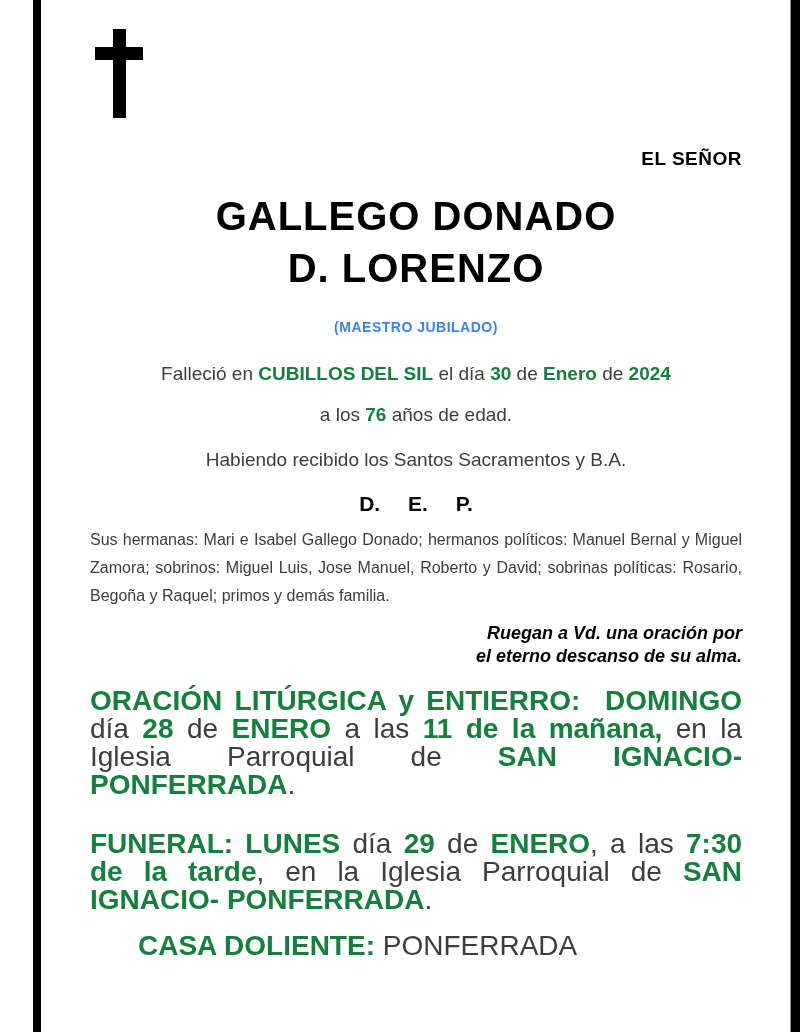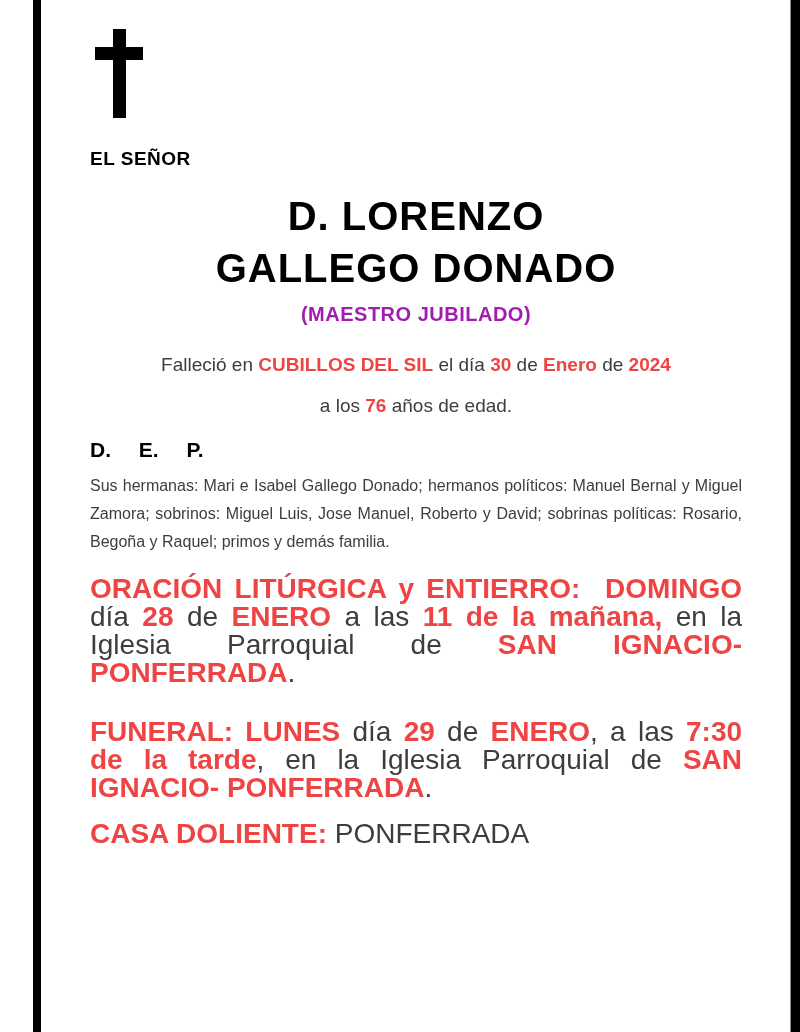--- a/index.html
+++ b/index.html
@@ -25,76 +25,81 @@
     background: #000;
     border-left: 1px solid #8a8a8a;
   }
   .cross { position: absolute; left: 95px; top: 29px; width: 48px; height: 89px; }
   .cross-v { position: absolute; left: 18px; top: 0; width: 13px; height: 89px; background: #000; }
   .cross-h { position: absolute; left: 0; top: 18px; width: 48px; height: 13px; background: #000; }
 
   .content { position: absolute; left: 90px; top: 0; width: 652px; }
 
   .honorific {
-    margin-top: 148px; text-align: left;
+    margin-top: 148px; text-align: right;
     font-size: 19px; font-weight: bold; color: #000; letter-spacing: 0.5px;
   }
   .name {
     margin-top: 20px; text-align: center;
     font-size: 40px; line-height: 52px; font-weight: bold; color: #000; letter-spacing: 1px;
   }
   .subtitle {
-    margin-top: 9px; text-align: center;
-    font-size: 20px; font-weight: bold; color: #a21caf; letter-spacing: 0.5px;
+    margin-top: 25px; text-align: center;
+    font-size: 14px; font-weight: bold; color: #3b82f6; letter-spacing: 0.5px;
   }
   .death-line { margin-top: 28px; text-align: center; font-size: 19px; }
   .age-line   { margin-top: 19px; text-align: center; font-size: 19px; }
   .sacraments { margin-top: 23px; text-align: center; font-size: 19px; }
   .dep {
-    margin-top: 21px; text-align: left;
+    margin-top: 21px; text-align: center;
     font-size: 21px; font-weight: bold; color: #000; word-spacing: 22px;
   }
   .family { margin: 10px 0 0 0; font-size: 16px; line-height: 28px; text-align: justify; }
   .prayer {
     margin-top: 12px; text-align: right;
     font-size: 18px; line-height: 23px; font-weight: bold; font-style: italic; color: #000;
   }
   .event { margin: 0; font-size: 28px; line-height: 28px; text-align: justify; }
   .event.gap-oracion { margin-top: 19px; }
   .event.gap-funeral { margin-top: 31px; }
   .event.gap-capilla { margin-top: 14px; }
-  .event.gap-casa    { margin-top: 18px; }
-  .event b, .rich-b { font-weight: bold; color: #ef4444; }
+  .event.gap-casa    { margin-top: 18px; margin-left: 48px; }
+  .event b, .rich-b { font-weight: bold; color: #15803d; }
 </style>
 </head>
 <body>
 
 <div>
   <div class="border-left"></div>
   <div class="border-right"></div>
 
   <div class="cross">
     <div class="cross-v"></div>
     <div class="cross-h"></div>
   </div>
 
   <div class="content">
     <div class="honorific">EL SEÑOR</div>
 
     <div class="name">
+      <div>GALLEGO DONADO</div>
       <div>D. LORENZO</div>
-      <div>GALLEGO DONADO</div>
     </div>
 
     <div class="subtitle">(MAESTRO JUBILADO)</div>
 
     <div class="death-line"><span>Falleció en </span><span class="rich-b">CUBILLOS DEL SIL</span><span> el día </span><span class="rich-b">30</span><span> de </span><span class="rich-b">Enero</span><span> de </span><span class="rich-b">2024</span></div>
     <div class="age-line"><span>a los </span><span class="rich-b">76</span><span> años de edad.</span></div>
+    <div class="sacraments">Habiendo recibido los Santos Sacramentos y B.A.</div>
     <div class="dep">D. E. P.</div>
 
     <p class="family">Sus hermanas: Mari e Isabel Gallego Donado; hermanos políticos: Manuel Bernal y Miguel Zamora; sobrinos: Miguel Luis, Jose Manuel, Roberto y David; sobrinas políticas: Rosario, Begoña y Raquel; primos y demás familia.</p>
 
+    <div class="prayer">
+      <div>Ruegan a Vd. una oración por</div>
+      <div>el eterno descanso de su alma.</div>
+    </div>
 
     <p class="event gap-oracion"><span class="rich-b">ORACIÓN LITÚRGICA y ENTIERRO:&nbsp; DOMINGO</span><span> día </span><span class="rich-b">28</span><span> de </span><span class="rich-b">ENERO</span><span> a las </span><span class="rich-b">11 de la mañana,</span><span> en la Iglesia Parroquial de </span><span class="rich-b">SAN IGNACIO- PONFERRADA</span><span>.</span></p>
     <p class="event gap-funeral"><span class="rich-b">FUNERAL: LUNES</span><span> día </span><span class="rich-b">29</span><span> de </span><span class="rich-b">ENERO</span><span>, a las </span><span class="rich-b">7:30 de la tarde</span><span>, en la Iglesia Parroquial de </span><span class="rich-b">SAN IGNACIO- PONFERRADA</span><span>.</span></p>
     <p class="event gap-casa"><span class="rich-b">CASA DOLIENTE:</span><span> PONFERRADA</span></p>
   </div>
 </div>
 
 </body></html>

